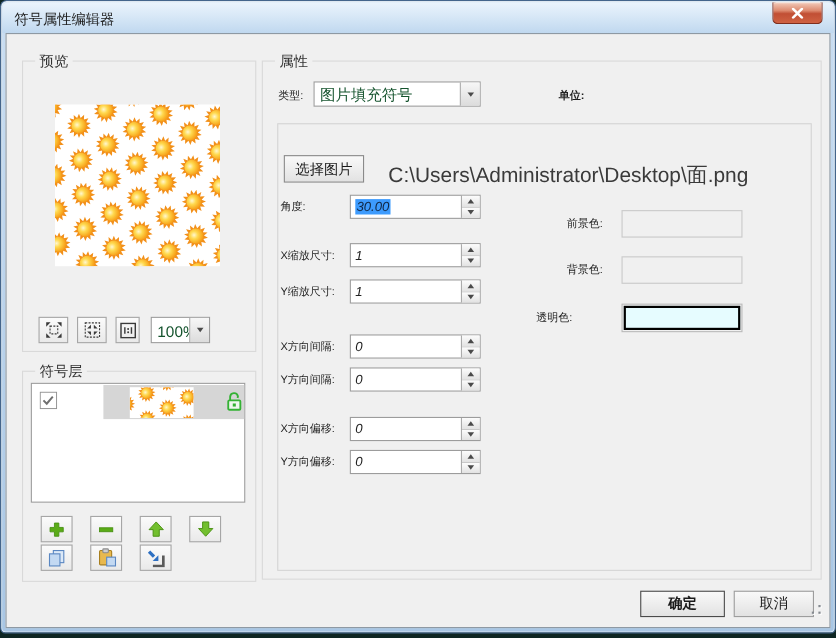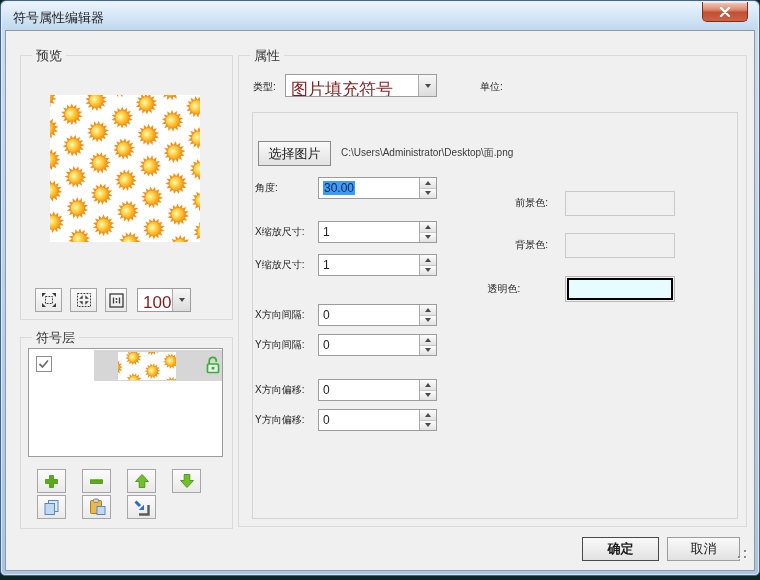--- a/index.html
+++ b/index.html
@@ -22,25 +22,25 @@
   .content{position:absolute;inset:0;}
   .gb{position:absolute;border:1px solid #d9d9d9;}
   .gb-title{position:absolute;top:-9px;left:11px;background:#f0f0f0;padding:0 4px;
           font-size:13px;color:#333;white-space:nowrap;}
   .lbl{position:absolute;font-size:10px;color:#1f1f1f;white-space:nowrap;}
   .tool-btn{position:absolute;height:24px;box-sizing:border-box;border:1px solid #a6a6a6;
           background:linear-gradient(#fbfbfb,#e9e9e9);display:flex;align-items:center;
           justify-content:center;padding:0;}
   .dd{position:absolute;display:flex;height:23px;border:1px solid #9c9c9c;background:#fff;
           box-sizing:border-box;}
-  .dd-val{flex:1;font-size:17px;color:#7f1d1d;padding:3px 0 0 5px;overflow:hidden;white-space:nowrap;}
+  .dd-val{flex:1;font-size:14px;color:#14532d;padding:3px 0 0 5px;overflow:hidden;white-space:nowrap;}
   .dd-btn{width:17px;border-left:1px solid #ababab;background:linear-gradient(#f7f7f7,#dcdcdc);
           display:flex;align-items:center;justify-content:center;}
   .spinbox{position:absolute;display:flex;width:119px;height:22px;border:1px solid #9c9c9c;
-          background:#fff;box-sizing:border-box;}
+          background:#fff;box-sizing:border-box;font-style:italic;}
   .spin-val{flex:1;font-size:12px;color:#222;padding:3px 0 0 4px;white-space:nowrap;}
   .hl{background:#3d9bfd;color:#102744;padding:0 1px;}
   .spin{width:16px;border-left:1px solid #ababab;display:flex;flex-direction:column;}
   .spin>div{flex:1;display:flex;align-items:center;justify-content:center;
           background:linear-gradient(#fcfcfc,#e2e2e2);}
   .spin>div:first-child{border-bottom:1px solid #c8c8c8;}
   .tu{width:0;height:0;border-left:3.5px solid transparent;border-right:3.5px solid transparent;
           border-bottom:4.5px solid #4a4a4a;}
   .td{width:0;height:0;border-left:3.5px solid transparent;border-right:3.5px solid transparent;
           border-top:4.5px solid #4a4a4a;}
@@ -58,21 +58,21 @@
   .layerlist{position:absolute;left:28px;top:348px;width:195px;height:109px;background:#fff;
           border:1px solid #9c9c9c;box-sizing:border-box;}
   .layer-row{position:absolute;left:0;top:0;width:193px;height:33px;}
   .row-band{position:absolute;left:65px;top:1px;width:128px;height:31px;background:#d6d6d6;}
   .thumb{position:absolute;left:89px;top:3px;width:58px;height:28px;background:#fff;
           overflow:hidden;}
   .preview-img{position:absolute;left:50px;top:95px;width:150px;height:147px;background:#fff;
           overflow:hidden;}
   .grip-dot{position:absolute;width:2px;height:2px;background:#858a90;
           box-shadow:1px 1px 0 #fdfdfd;}
-  .path-text{position:absolute;font-size:10px;color:#3a3a3a;white-space:nowrap;}
+  .path-text{position:absolute;font-size:19px;color:#3a3a3a;white-space:nowrap;margin-left:12px;}
 </style>
 </head>
 <body>
 
 <div class="window">
   <div class="titlebar">
     <span class="win-title">符号属性编辑器</span>
   </div>
   <div class="close-btn">
     <svg width="12" height="10" viewBox="0 0 12 10">
@@ -638,21 +638,21 @@
     <span class="gb-title">属性</span>
   </div>
 
   <span class="lbl" style="left:253px;top:80px;">类型:</span>
   <div class="dd" style="left:285px;top:74px;width:152px;">
     <span class="dd-val">图片填充符号</span>
     <div class="dd-btn">
       <div class="td"></div>
     </div>
   </div>
-  <span class="lbl" style="left:480px;top:80px;">单位:</span>
+  <span class="lbl" style="left:508px;top:80px;font-weight:bold;">单位:</span>
 
   <div class="panel" style="left:252px;top:112px;width:484px;height:405px;"></div>
 
   <button class="btn btn-normal" style="left:258px;top:141px;width:73px;height:25px;border-color:#8a8a8a;">
     <span>选择图片</span>
   </button>
   <span class="path-text" style="left:341px;top:146px;">C:\Users\Administrator\Desktop\面.png</span>
 
   <span class="lbl" style="left:255px;top:181px;">角度:</span>
   <div class="spinbox" style="left:318px;top:177px;">

